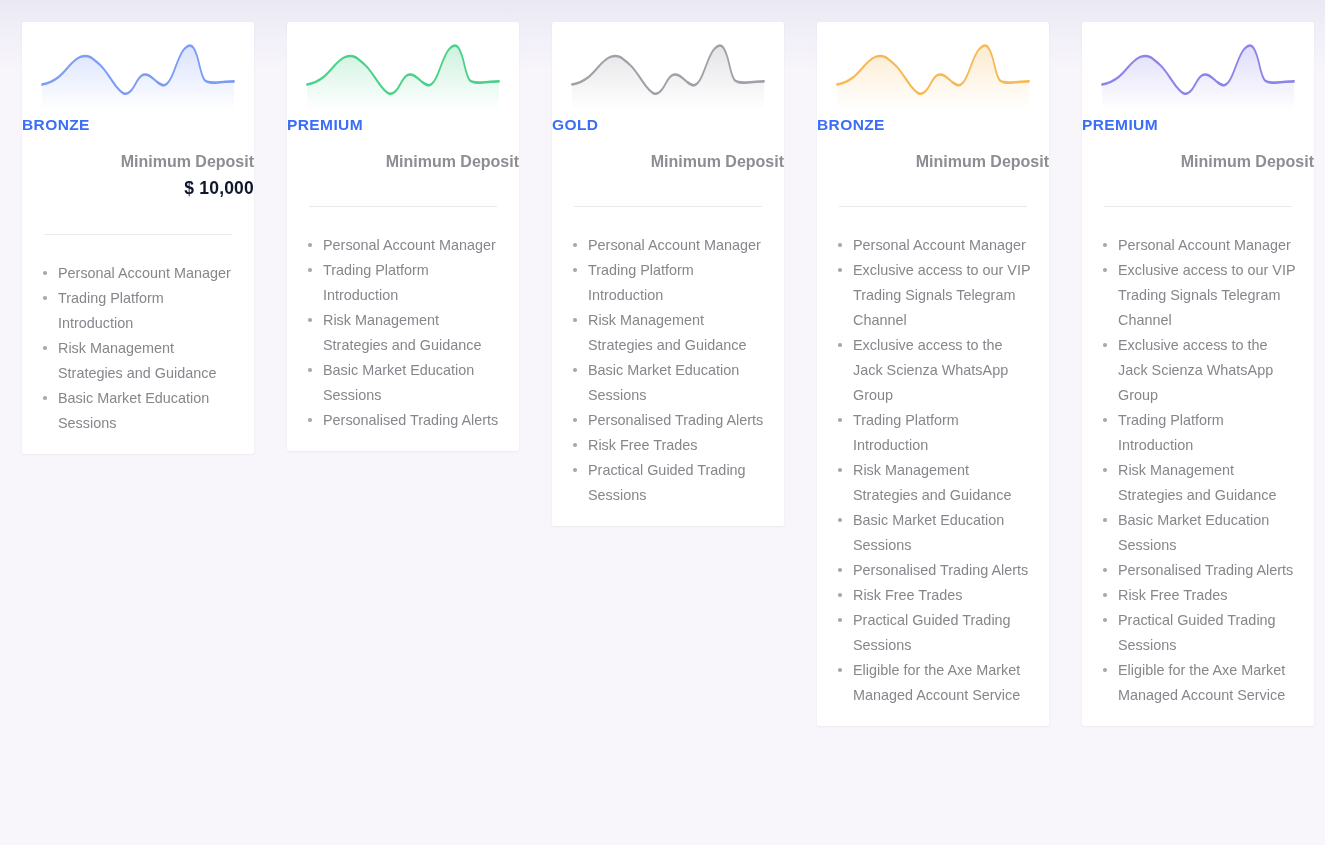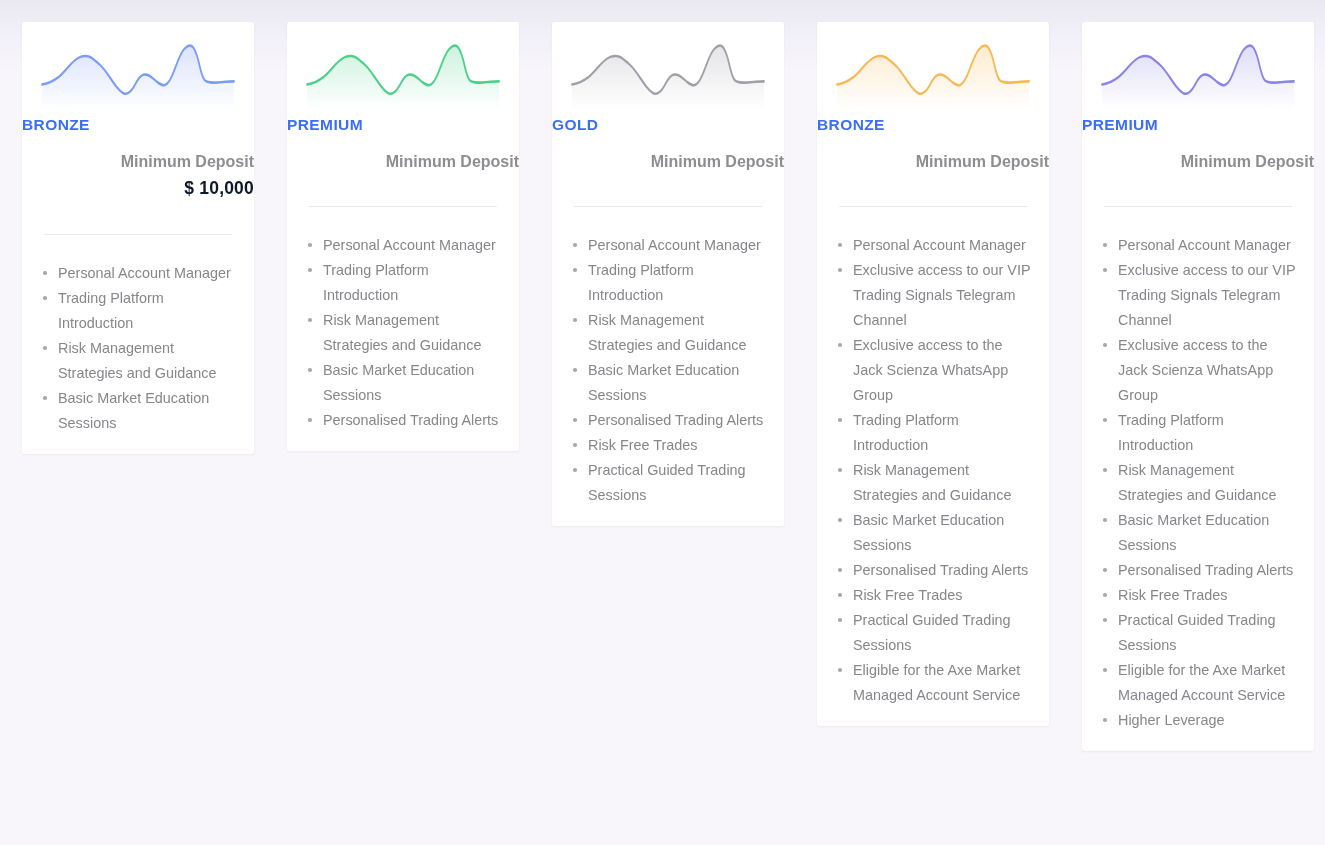--- a/index.html
+++ b/index.html
@@ -253,16 +253,15 @@
         <li class="feature-item"><span class="bullet"></span><span>Personal Account Manager</span></li>
         <li class="feature-item"><span class="bullet"></span><span>Exclusive access to our VIP Trading Signals Telegram Channel</span></li>
         <li class="feature-item"><span class="bullet"></span><span>Exclusive access to the Jack Scienza WhatsApp Group</span></li>
         <li class="feature-item"><span class="bullet"></span><span>Trading Platform Introduction</span></li>
         <li class="feature-item"><span class="bullet"></span><span>Risk Management Strategies and Guidance</span></li>
         <li class="feature-item"><span class="bullet"></span><span>Basic Market Education Sessions</span></li>
         <li class="feature-item"><span class="bullet"></span><span>Personalised Trading Alerts</span></li>
         <li class="feature-item"><span class="bullet"></span><span>Risk Free Trades</span></li>
         <li class="feature-item"><span class="bullet"></span><span>Practical Guided Trading Sessions</span></li>
         <li class="feature-item"><span class="bullet"></span><span>Eligible for the Axe Market Managed Account Service</span></li>
-        <li class="feature-item"><span class="bullet"></span><span>Higher Leverage</span></li>
       </ul>
   </div>
 </div>
 
 </body></html>

